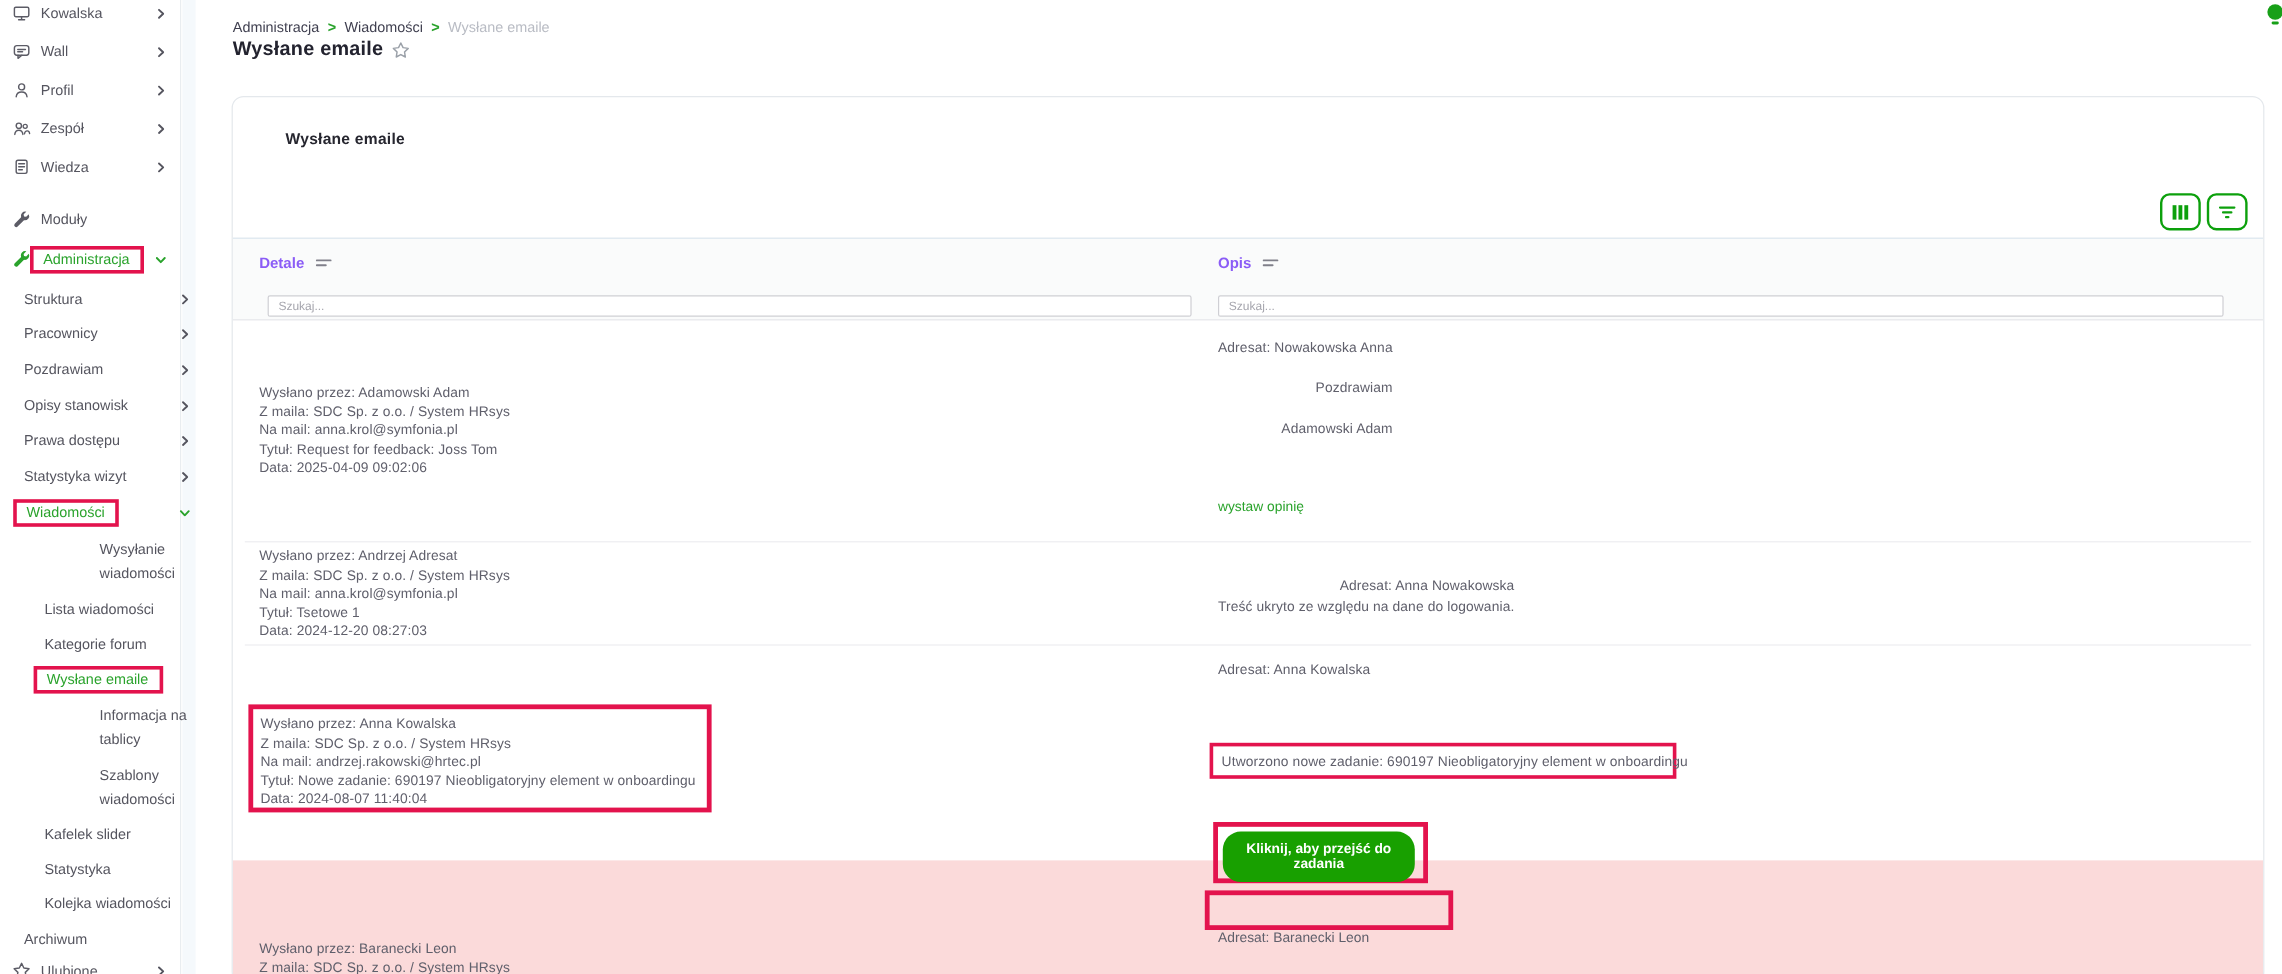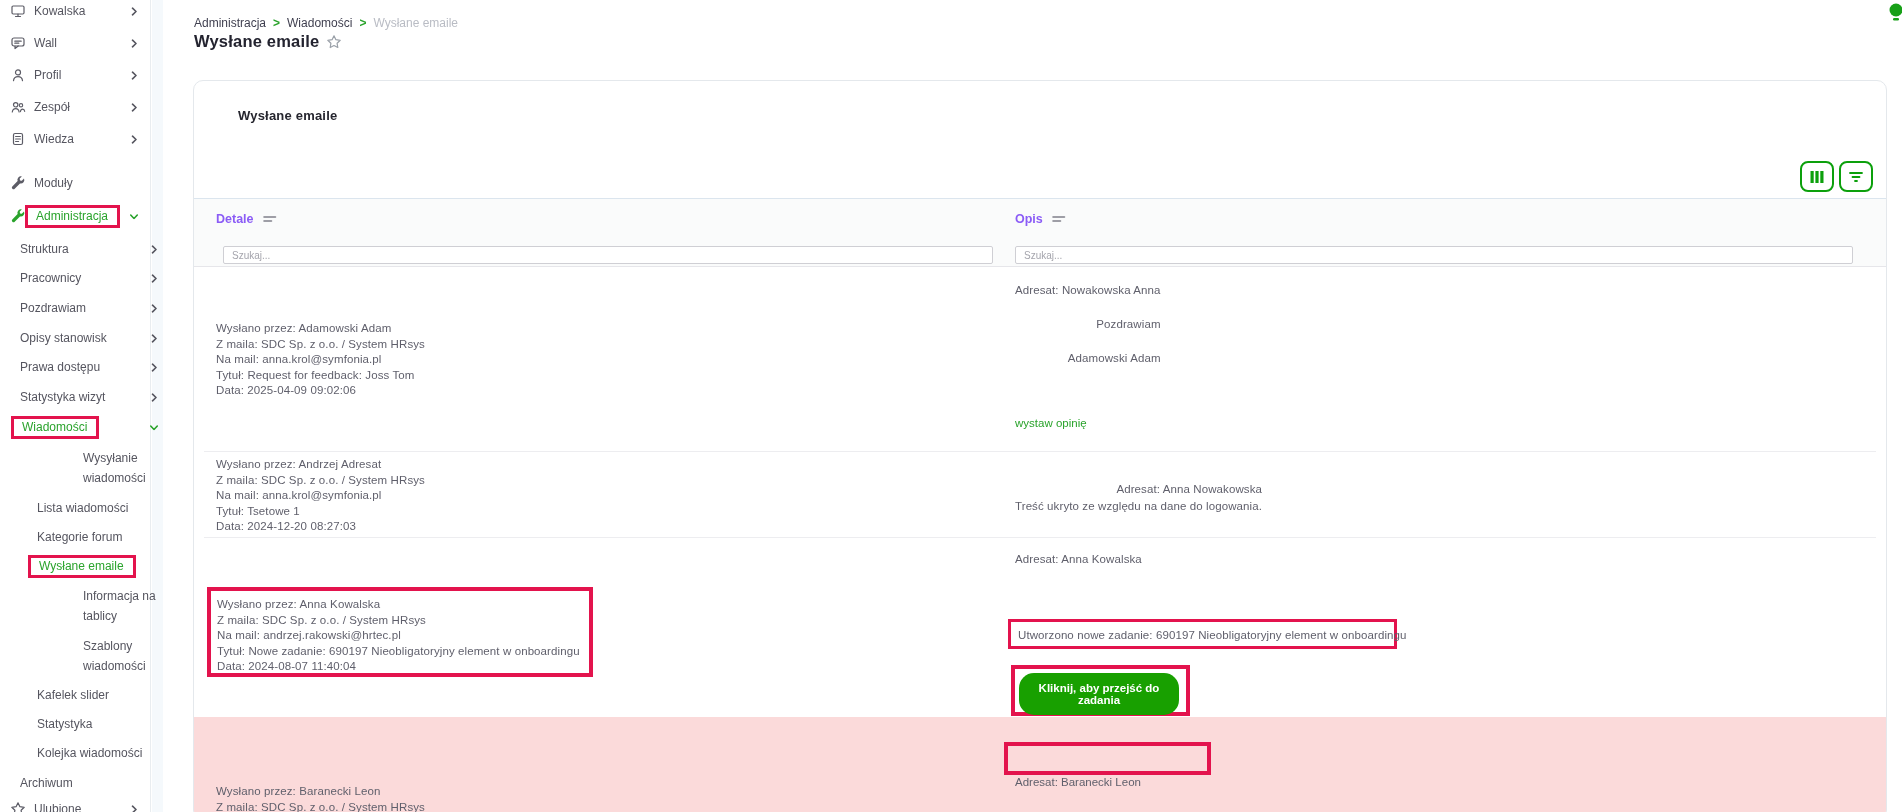--- a/index.html
+++ b/index.html
@@ -418,21 +418,21 @@
         <div>Na mail: andrzej.rakowski@hrtec.pl</div>
         <div>Tytuł: Nowe zadanie: 690197 Nieobligatoryjny element w onboardingu</div>
         <div>Data: 2024-08-07 11:40:04</div>
       </div>
     </div>
     <div class="annot-box task-box" style="left:814px; top:538px; width:389px; height:30px">
       <div class="olines" style="left:7px; top:5px; white-space:nowrap">
         <div class="ln">Utworzono nowe zadanie: 690197 Nieobligatoryjny element w onboardingu</div>
       </div>
     </div>
-    <div class="annot-box" style="left:817px; top:584px; width:179px; height:51px">
+    <div class="annot-box" style="left:817px; top:604px; width:179px; height:51px">
       <button class="go-btn">Kliknij, aby przejść do zadania</button>
     </div>
 
     <div class="err-band">
       <div class="err-adresat">Adresat: Baranecki Leon</div>
       <div class="dlines err-dlines">
         <div>Wysłano przez: Baranecki Leon</div>
         <div>Z maila: SDC Sp. z o.o. / System HRsys</div>
       </div>
     </div>

